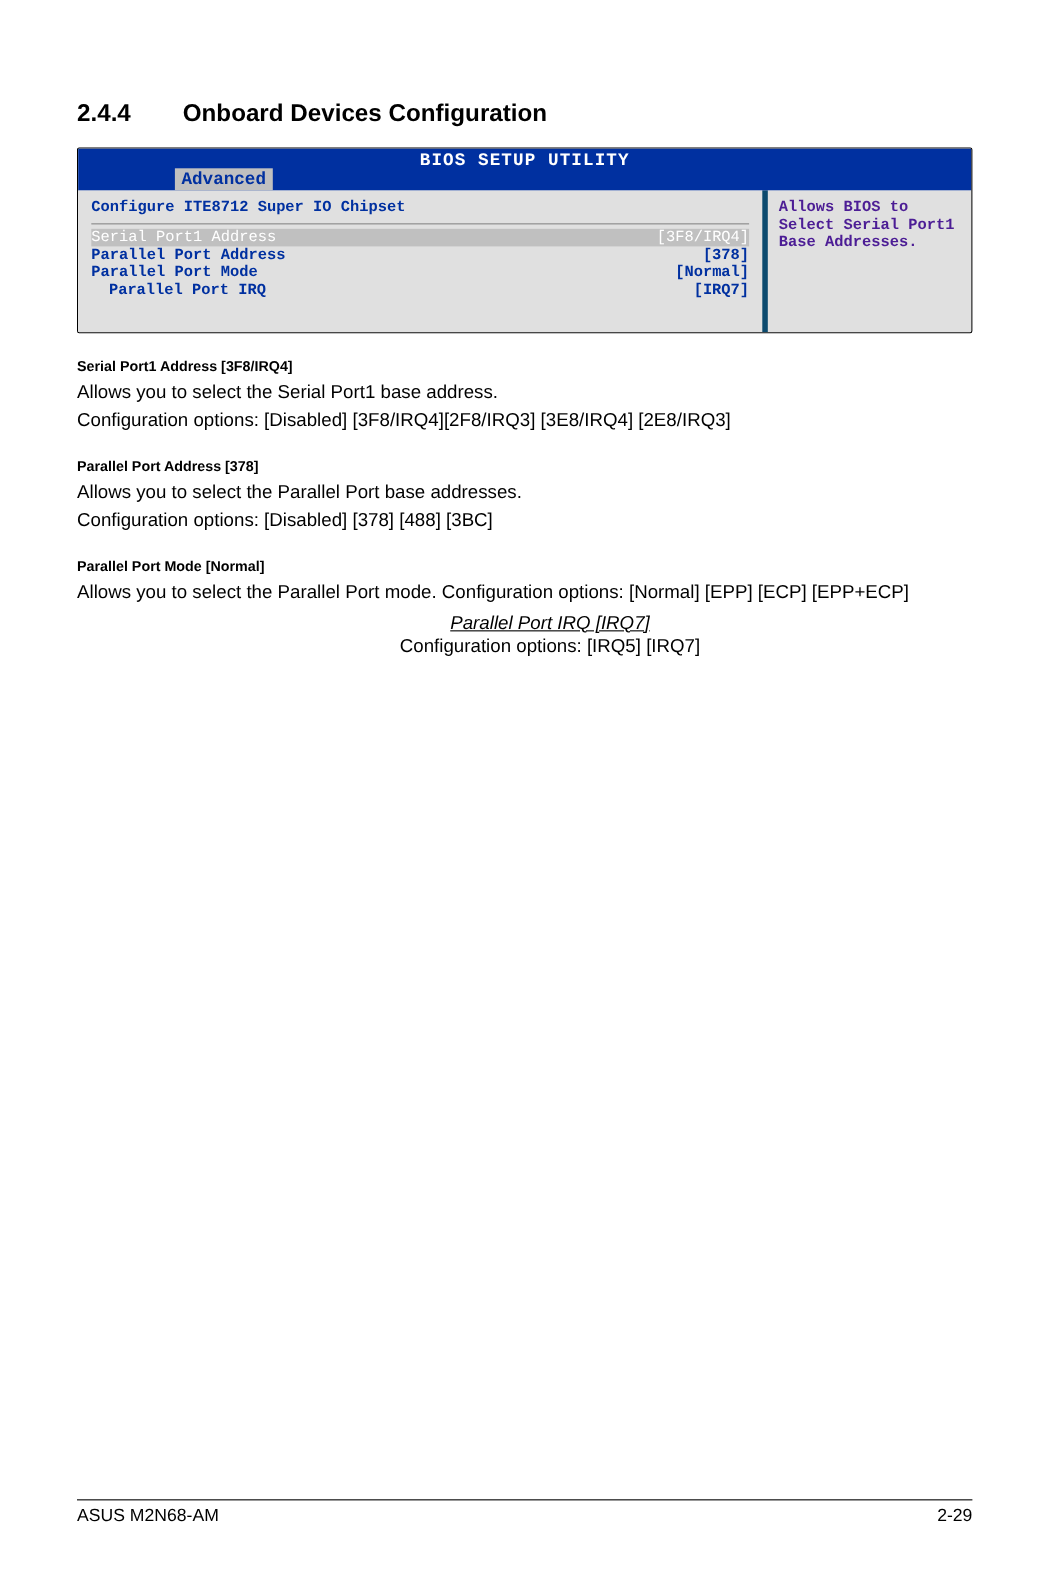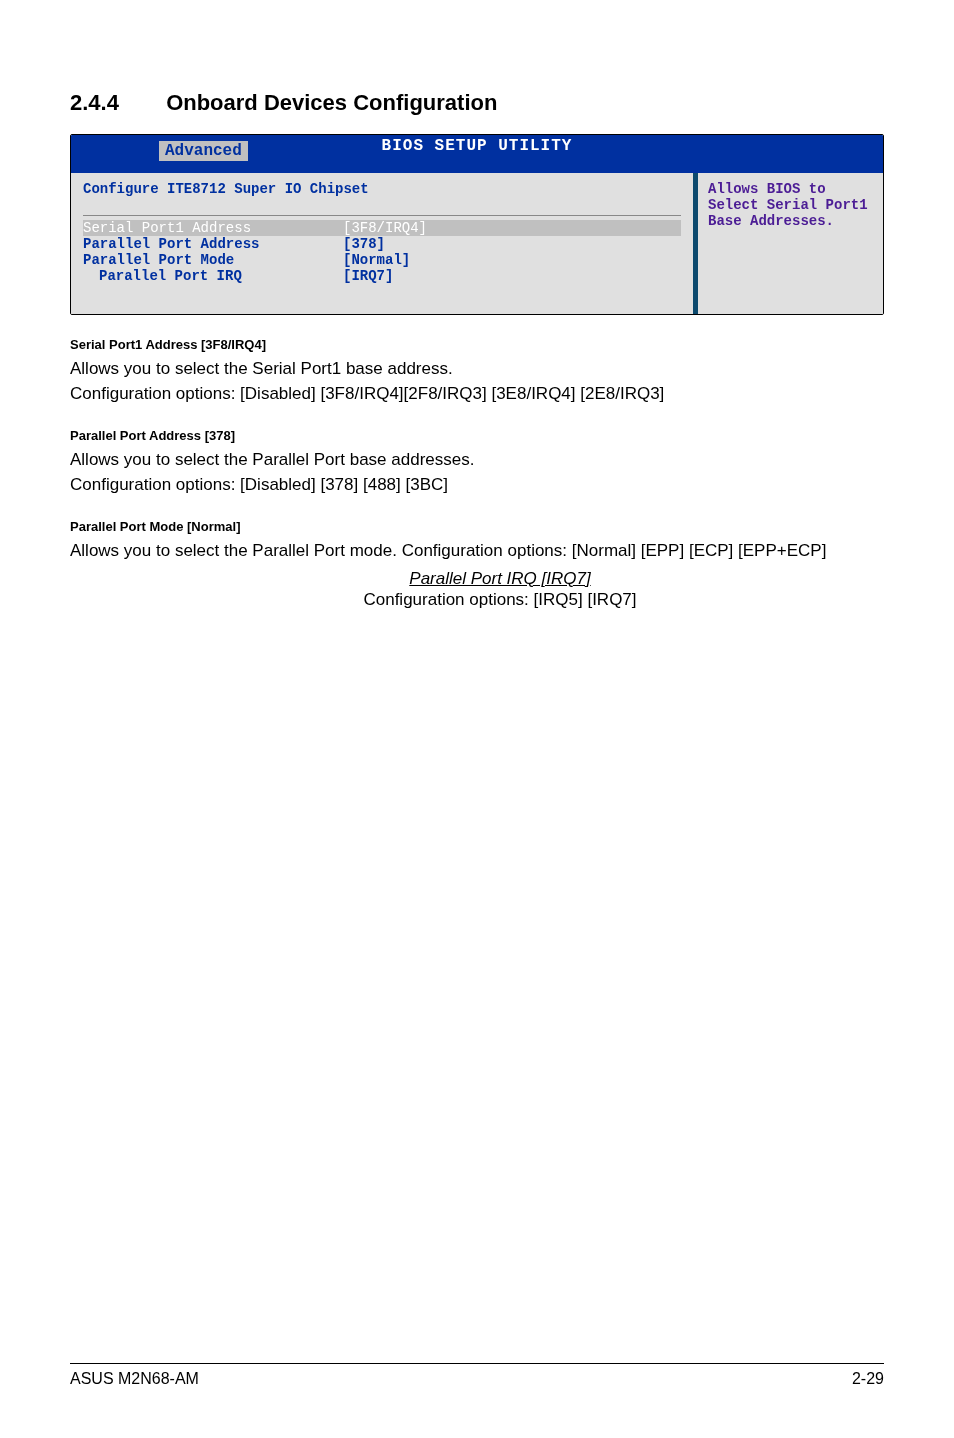--- a/index.html
+++ b/index.html
@@ -3,28 +3,28 @@
 <meta charset="utf-8">
 <style>
   * { box-sizing: border-box; margin: 0; padding: 0; }
   html, body { width: 954px; height: 1438px; background: #fff; font-family: Arial, Helvetica, sans-serif; color: #000; }
   .page { padding: 90px 70px 40px 70px; position: relative; min-height: 1438px; }
   .section-title { font-size: 22px; font-weight: bold; margin-bottom: 18px; }
   .section-title .num { display: inline-block; width: 90px; }
   .bios-box { border: 1px solid #000; border-radius: 2px; overflow: hidden; margin-bottom: 0; }
   .bios-header { background: #0030a0; color: #fff; font-family: "Courier New", monospace; font-size: 16px; font-weight: bold; text-align: center; padding: 2px 0 0 0; position: relative; height: 38px; }
   .bios-header .title-text { letter-spacing: 1px; }
-  .bios-tab { position: absolute; left: 88px; bottom: 12px; background: #c0c0c0; color: #0030a0; padding: 1px 6px; font-weight: bold; }
+  .bios-tab { position: absolute; left: 88px; bottom: 0; background: #c0c0c0; color: #0030a0; padding: 1px 6px; font-weight: bold; }
   .bios-body { display: flex; background: #e0e0e0; font-family: "Courier New", monospace; font-size: 14px; }
   .bios-left { flex: 1 1 auto; padding: 8px 12px 30px 12px; }
   .bios-right { width: 190px; border-left: 5px solid #0c4a6e; padding: 8px 10px; color: #4c1d95; font-weight: bold; }
-  .panel-title { color: #0030a0; font-weight: bold; border-bottom: 1px solid #888; padding-bottom: 18px; margin-bottom: 4px; }
+  .panel-title { color: #0030a0; font-weight: bold; border-bottom: 1px solid #888; padding-bottom: 6px; margin-bottom: 4px; }
   .opt-row { display: flex; }
   .opt-row .label { flex: 0 0 260px; white-space: pre; }
-  .opt-row .value { flex: 1 1 auto; }
+  .opt-row .value { flex: 1 1 auto; text-align: right; }
   .opt-sel { background: #c0c0c0; color: #fff; }
   .opt-normal { color: #0030a0; font-weight: bold; }
   .indent { padding-left: 16px; }
   h3.subhead { font-size: 13px; font-weight: bold; margin-top: 22px; margin-bottom: 6px; }
   p.body { font-size: 17px; line-height: 1.35; margin-bottom: 2px; }
   .ital-under { font-style: italic; text-decoration: underline; font-size: 17px; margin-top: 6px; }
   .indent-block { margin-left: 46px; margin-top: 6px; text-align: center; }
   .footer { position: absolute; left: 70px; right: 70px; bottom: 50px; border-top: 1px solid #000; padding-top: 6px; font-size: 16px; display:flex; justify-content: space-between; text-align: center; }
 </style>
 </head>

